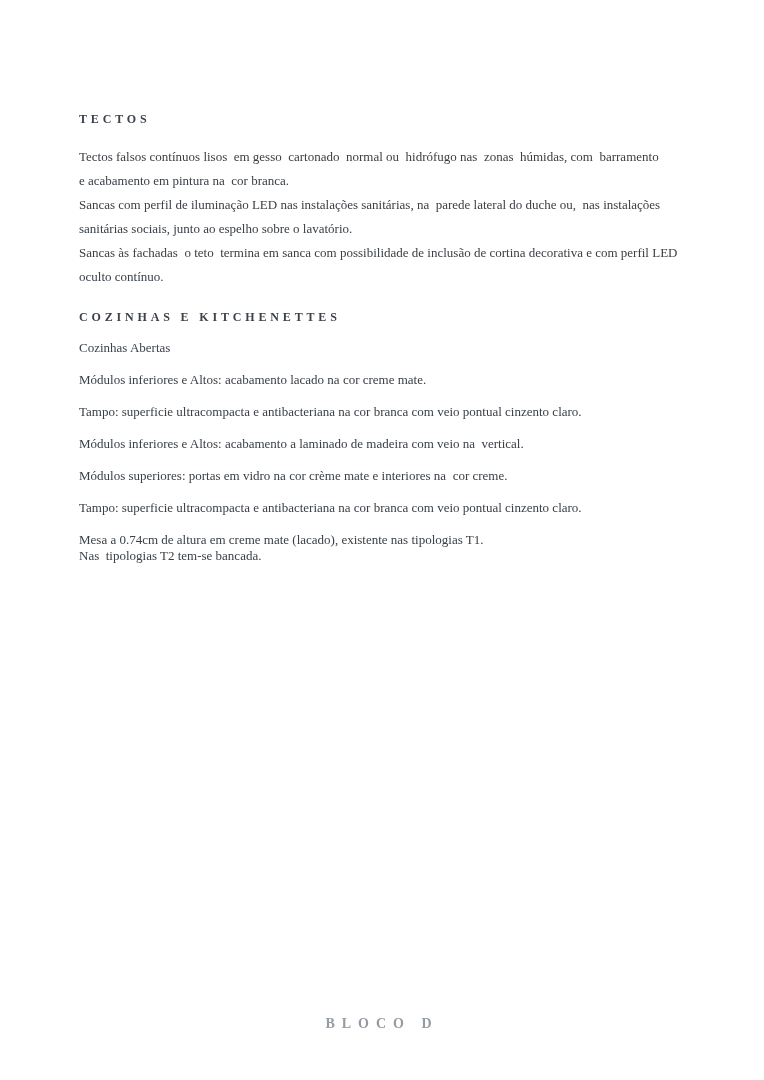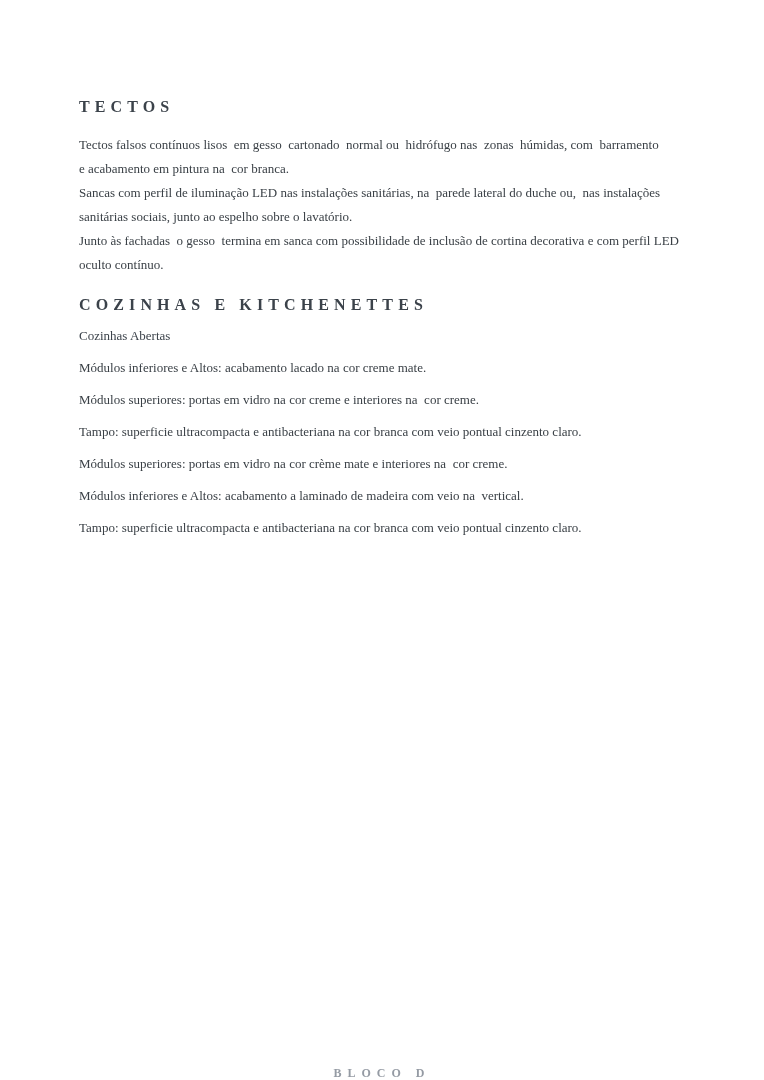--- a/index.html
+++ b/index.html
@@ -16,26 +16,26 @@
     font-family: "Liberation Serif", "DejaVu Serif", serif;
     overflow: hidden;
   }
   .content {
     position: absolute;
     left: 79px;
     top: 95px;
     width: 640px;
   }
   .section-heading {
-    font-size: 16px;
+    font-size: 12px;
     line-height: 16px;
     font-weight: bold;
     letter-spacing: 0.32em;
     color: var(--heading, #3b424a);
-    margin: 4px 0 18px 0;
+    margin: 16px 0 18px 0;
   }
   .section-tectos p {
     font-size: 13px;
     line-height: 24px;
     color: var(--body, #3a4046);
     margin: 0;
     white-space: pre-wrap;
   }
   .section-heading.cozinhas {
     margin-top: 20px;
@@ -59,57 +59,58 @@
     margin: 0 0 16px 0;
     white-space: pre-wrap;
   }
   .section-cozinhas p.mesa {
     margin-top: 4px;
   }
   .page-footer {
     position: absolute;
     left: 0;
     right: 0;
-    top: 1066px;
+    top: 1016px;
     text-align: center;
-    font-size: 12px;
+    font-size: 14px;
     font-weight: bold;
     letter-spacing: 0.5em;
     color: var(--footer, #959ba4);
   }
 </style>
 </head>
 <body>
 
 <div class="page">
   <div class="content">
 
     <h1 class="section-heading">TECTOS</h1>
 
     <div class="section-tectos">
       <p>Tectos falsos contínuos lisos  em gesso  cartonado  normal ou  hidrófugo nas  zonas  húmidas, com  barramento
 e acabamento em pintura na  cor branca.</p>
       <p>Sancas com perfil de iluminação LED nas instalações sanitárias, na  parede lateral do duche ou,  nas instalações
 sanitárias sociais, junto ao espelho sobre o lavatório.</p>
-      <p>Junto às fachadas  o gesso  termina em sanca com possibilidade de inclusão de cortina decorativa e com perfil LED
+      <p>Sancas às fachadas  o teto  termina em sanca com possibilidade de inclusão de cortina decorativa e com perfil LED
 oculto contínuo.</p>
     </div>
 
     <h1 class="section-heading cozinhas">COZINHAS E KITCHENETTES</h1>
 
     <div class="section-cozinhas">
 
       <h2 class="subsection-title">Cozinhas Abertas</h2>
 
       <p>Módulos inferiores e Altos: acabamento lacado na cor creme mate.</p>
-      <p>Módulos superiores: portas em vidro na cor creme e interiores na  cor creme.</p>
       <p>Tampo: superficie ultracompacta e antibacteriana na cor branca com veio pontual cinzento claro.</p>
 
 
+      <p>Módulos inferiores e Altos: acabamento a laminado de madeira com veio na  vertical.</p>
       <p>Módulos superiores: portas em vidro na cor crème mate e interiores na  cor creme.</p>
-      <p>Módulos inferiores e Altos: acabamento a laminado de madeira com veio na  vertical.</p>
       <p>Tampo: superficie ultracompacta e antibacteriana na cor branca com veio pontual cinzento claro.</p>
+      <p class="mesa">Mesa a 0.74cm de altura em creme mate (lacado), existente nas tipologias T1.
+Nas  tipologias T2 tem-se bancada.</p>
 
     </div>
   </div>
 
   <div class="page-footer">BLOCO D</div>
 </div>
 
 </body></html>

